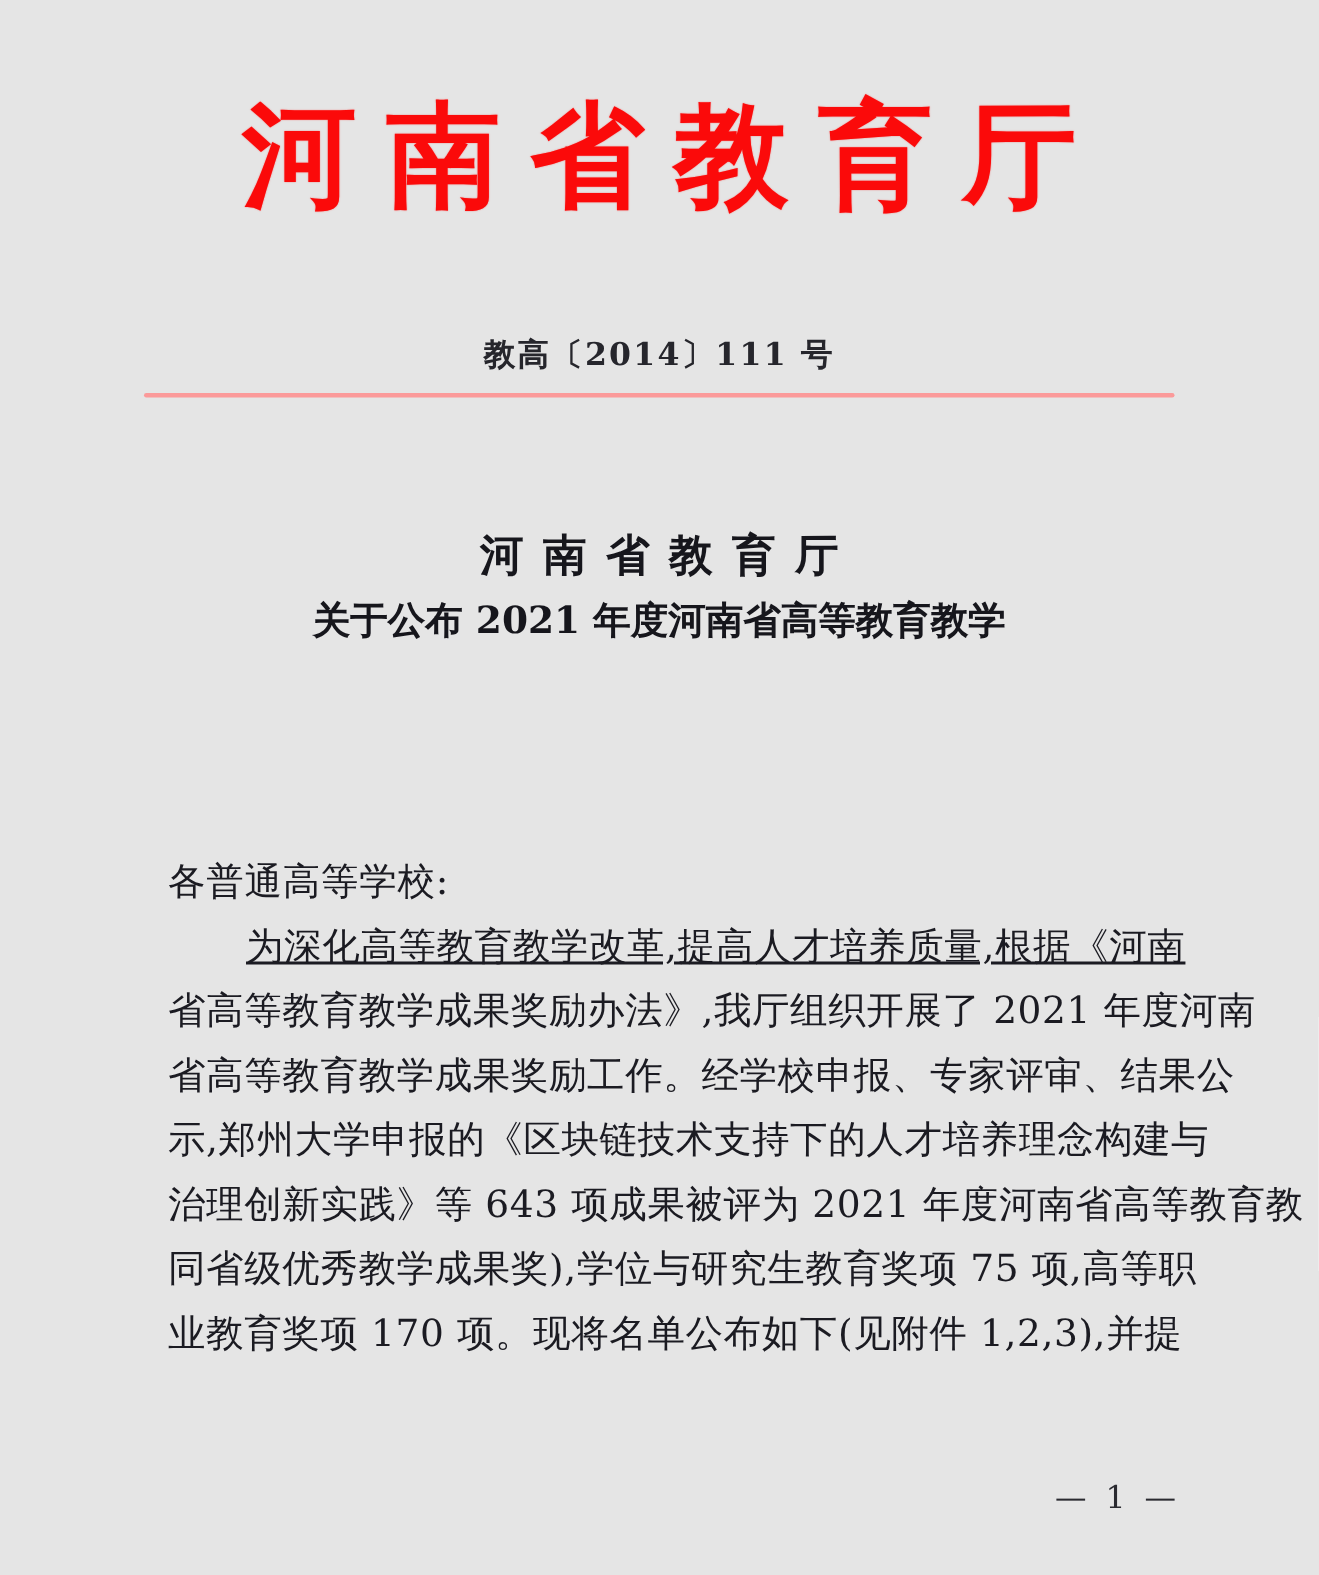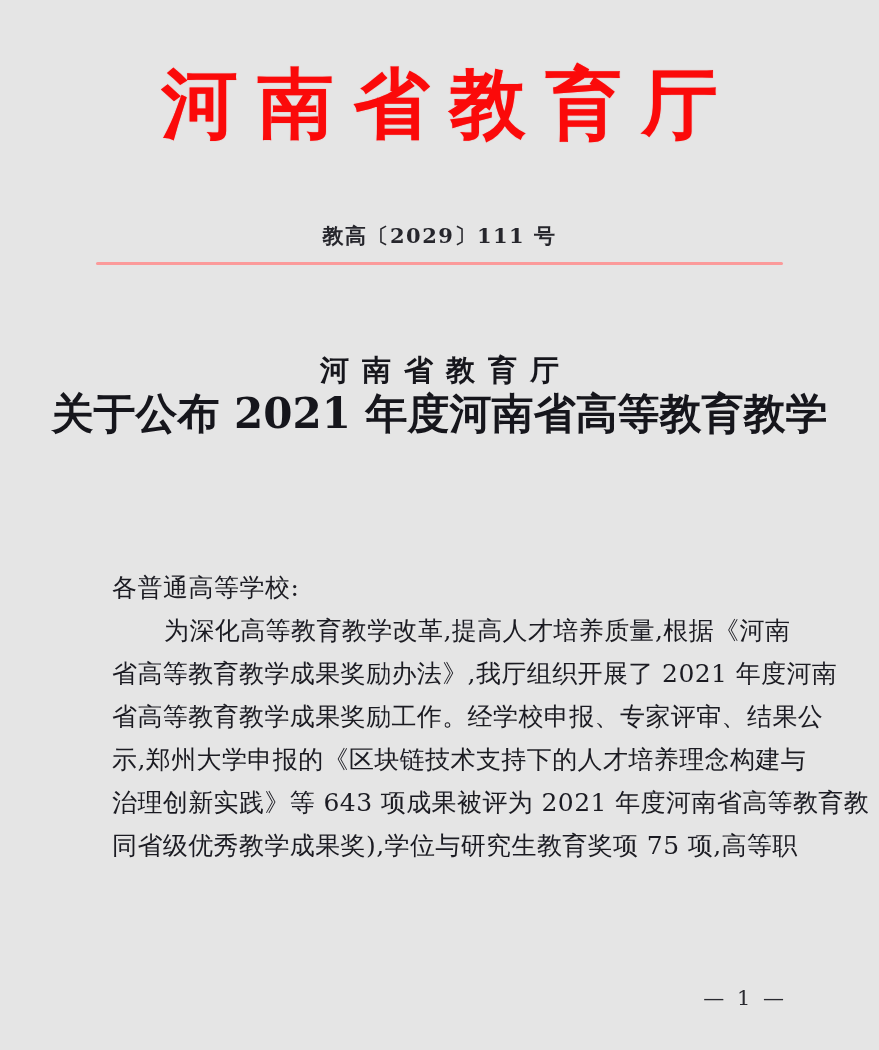--- a/index.html
+++ b/index.html
@@ -75,21 +75,21 @@
   .title-block {
     position: absolute;
     top: 348px;
     left: 0;
     width: 879px;
     text-align: center;
   }
   .title-line {
     font-family: "DejaVu Serif", "Liberation Serif", serif;
     font-weight: 700;
-    font-size: 42px;
+    font-size: 25px;
     line-height: 44px;
     color: #16161c;
     white-space: nowrap;
   }
   .title-line.spaced {
     letter-spacing: 13px;
     text-indent: 13px;
     font-size: 29px;
   }
 
@@ -111,20 +111,21 @@
   .body-line {
     font-family: "DejaVu Serif", "Liberation Serif", serif;
     font-size: 25px;
     line-height: 43px;
     letter-spacing: 0.4px;
     color: #1b1b22;
     white-space: nowrap;
   }
   .body-line.indent {
     text-indent: 52px;
+    text-decoration: underline;
   }
 
   
   .footer {
     position: absolute;
     top: 986px;
     left: 0;
     width: 879px;
     text-align: right;
     padding-right: 92px;
@@ -140,37 +141,38 @@
 </style>
 </head>
 <body>
 
 <div class="page">
 
   <div class="masthead">
     <div class="masthead-title">河南省教育厅</div>
   </div>
 
-  <div class="doc-number">教高〔2029〕111 号</div>
+  <div class="doc-number">教高〔2014〕111 号</div>
 
   <div class="red-rule"></div>
 
   <div class="title-block">
     <div class="title-line spaced">河南省教育厅</div>
     <div class="title-line">关于公布 2021 年度河南省高等教育教学</div>
   </div>
 
   <div class="body-block">
     <div class="salutation">各普通高等学校:</div>
 
     <div class="body-line indent">为深化高等教育教学改革,提高人才培养质量,根据《河南</div>
     <div class="body-line">省高等教育教学成果奖励办法》,我厅组织开展了 2021 年度河南</div>
     <div class="body-line">省高等教育教学成果奖励工作。经学校申报、专家评审、结果公</div>
     <div class="body-line">示,郑州大学申报的《区块链技术支持下的人才培养理念构建与</div>
     <div class="body-line">治理创新实践》等 643 项成果被评为 2021 年度河南省高等教育教</div>
     <div class="body-line">同省级优秀教学成果奖),学位与研究生教育奖项 75 项,高等职</div>
+    <div class="body-line">业教育奖项 170 项。现将名单公布如下(见附件 1,2,3),并提</div>
   </div>
 
   <div class="footer">
     <span class="page-number">— 1 —</span>
   </div>
 
 </div>
 
 </body></html>

